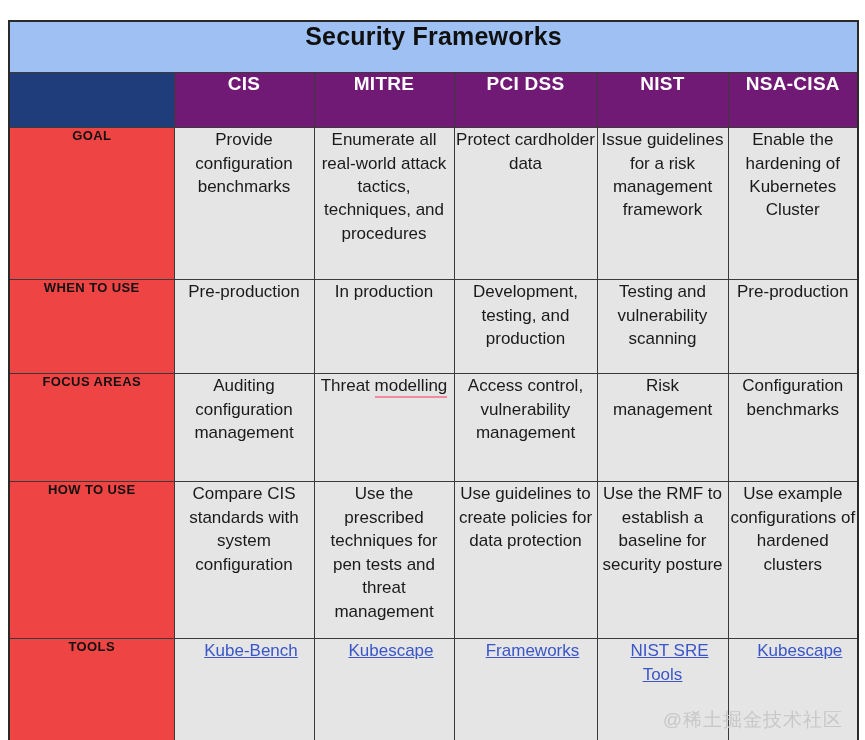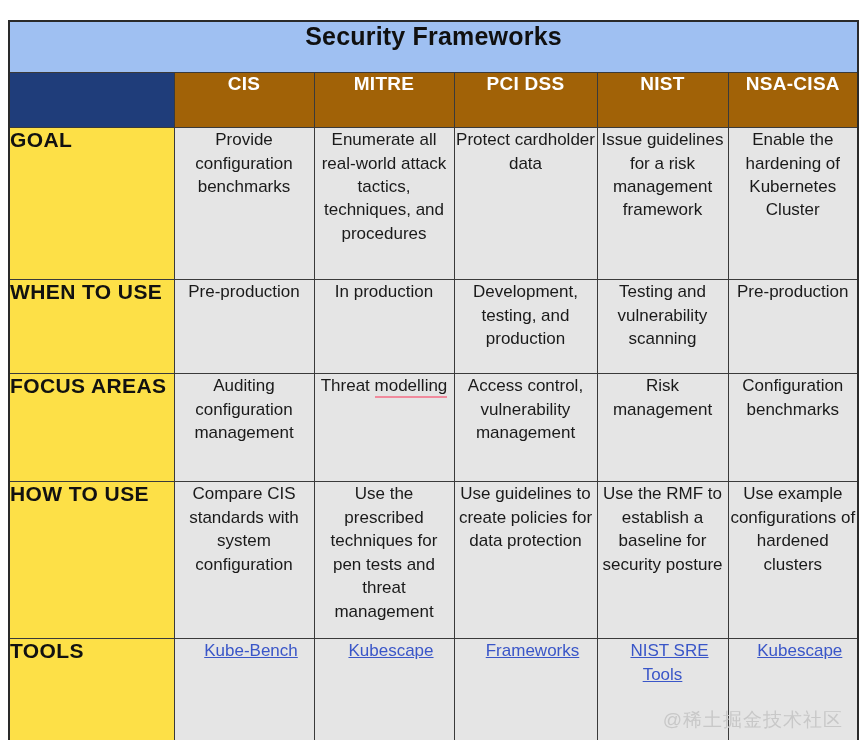--- a/index.html
+++ b/index.html
@@ -47,44 +47,44 @@
   }
   .title-text {
     font-size: 25px;
     font-weight: bold;
     color: #101010;
     letter-spacing: 0.2px;
   }
 
   
   .hdr-cell {
-    background: #a16207;
+    background: #701a75;
     height: 54px;
     text-align: center;
     vertical-align: middle;
   }
   .hdr-text {
     font-size: 19px;
     font-weight: bold;
     color: #ffffff;
     letter-spacing: 0.3px;
   }
   .hdr-blank {
     background: #1f3d7a;
   }
 
   
   .rowlabel {
-    text-align: left;
+    text-align: center;
     padding-top: 13px;
-    font-size: 21px;
+    font-size: 13px;
     font-weight: bold;
     color: #111111;
     letter-spacing: 0.4px;
-    background: #fde047;
+    background: #ef4444;
   }
 
   
   .body-cell {
     text-align: center;
     padding: 13px 9px 6px 9px;
     font-size: 17px;
     line-height: 1.38;
     color: #1a1a1a;
     background: #e5e5e5;

